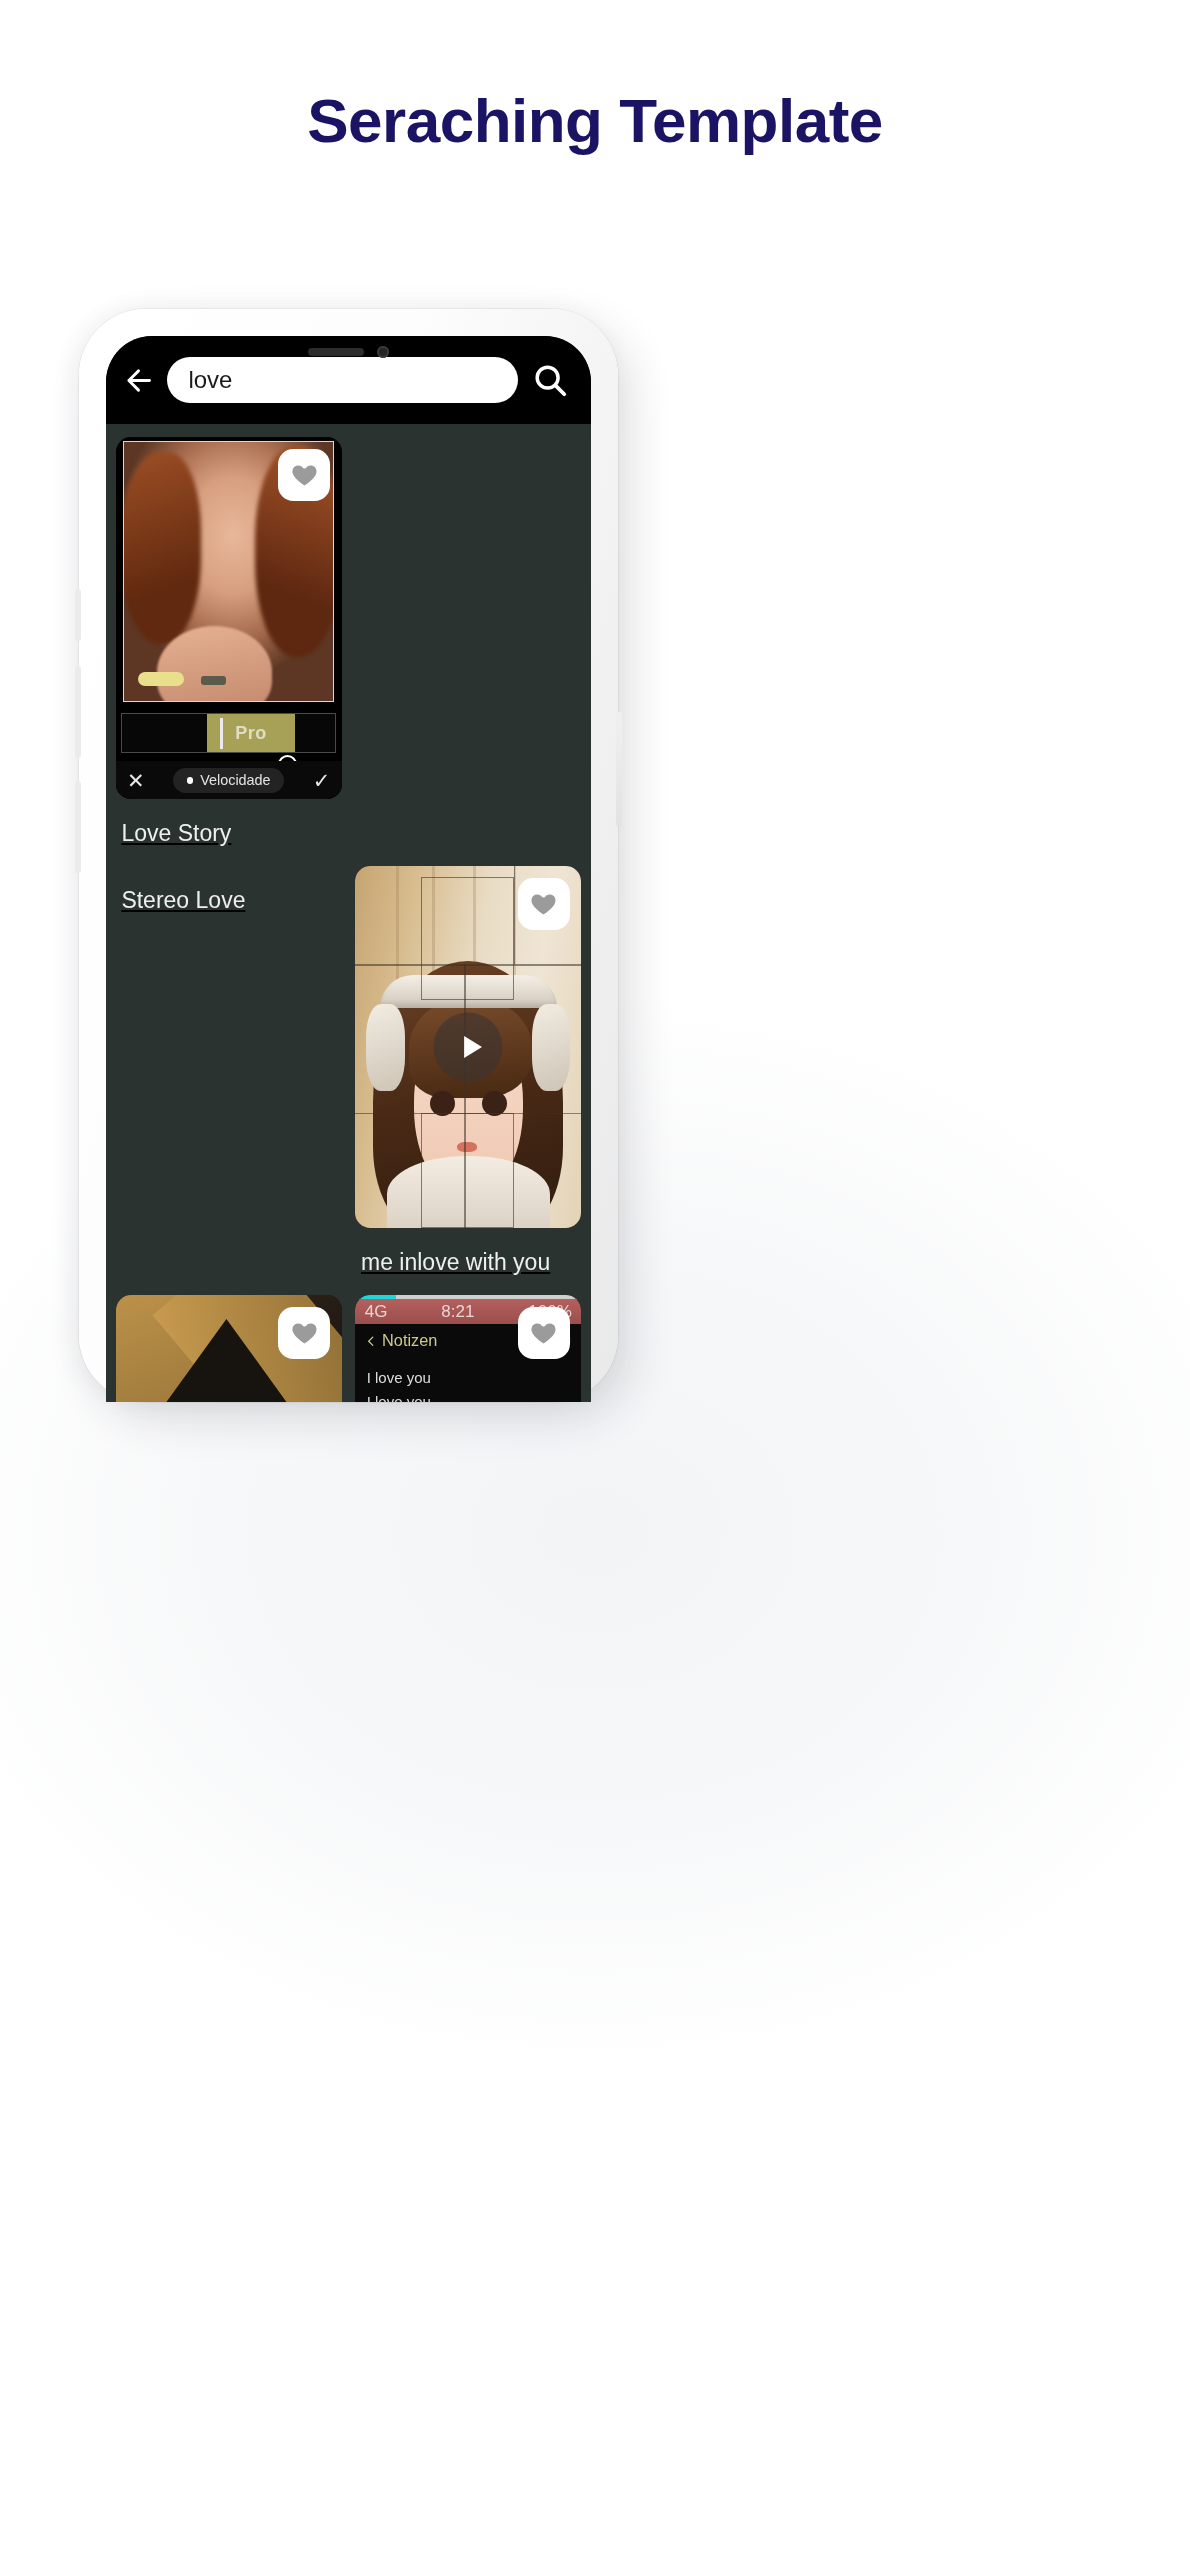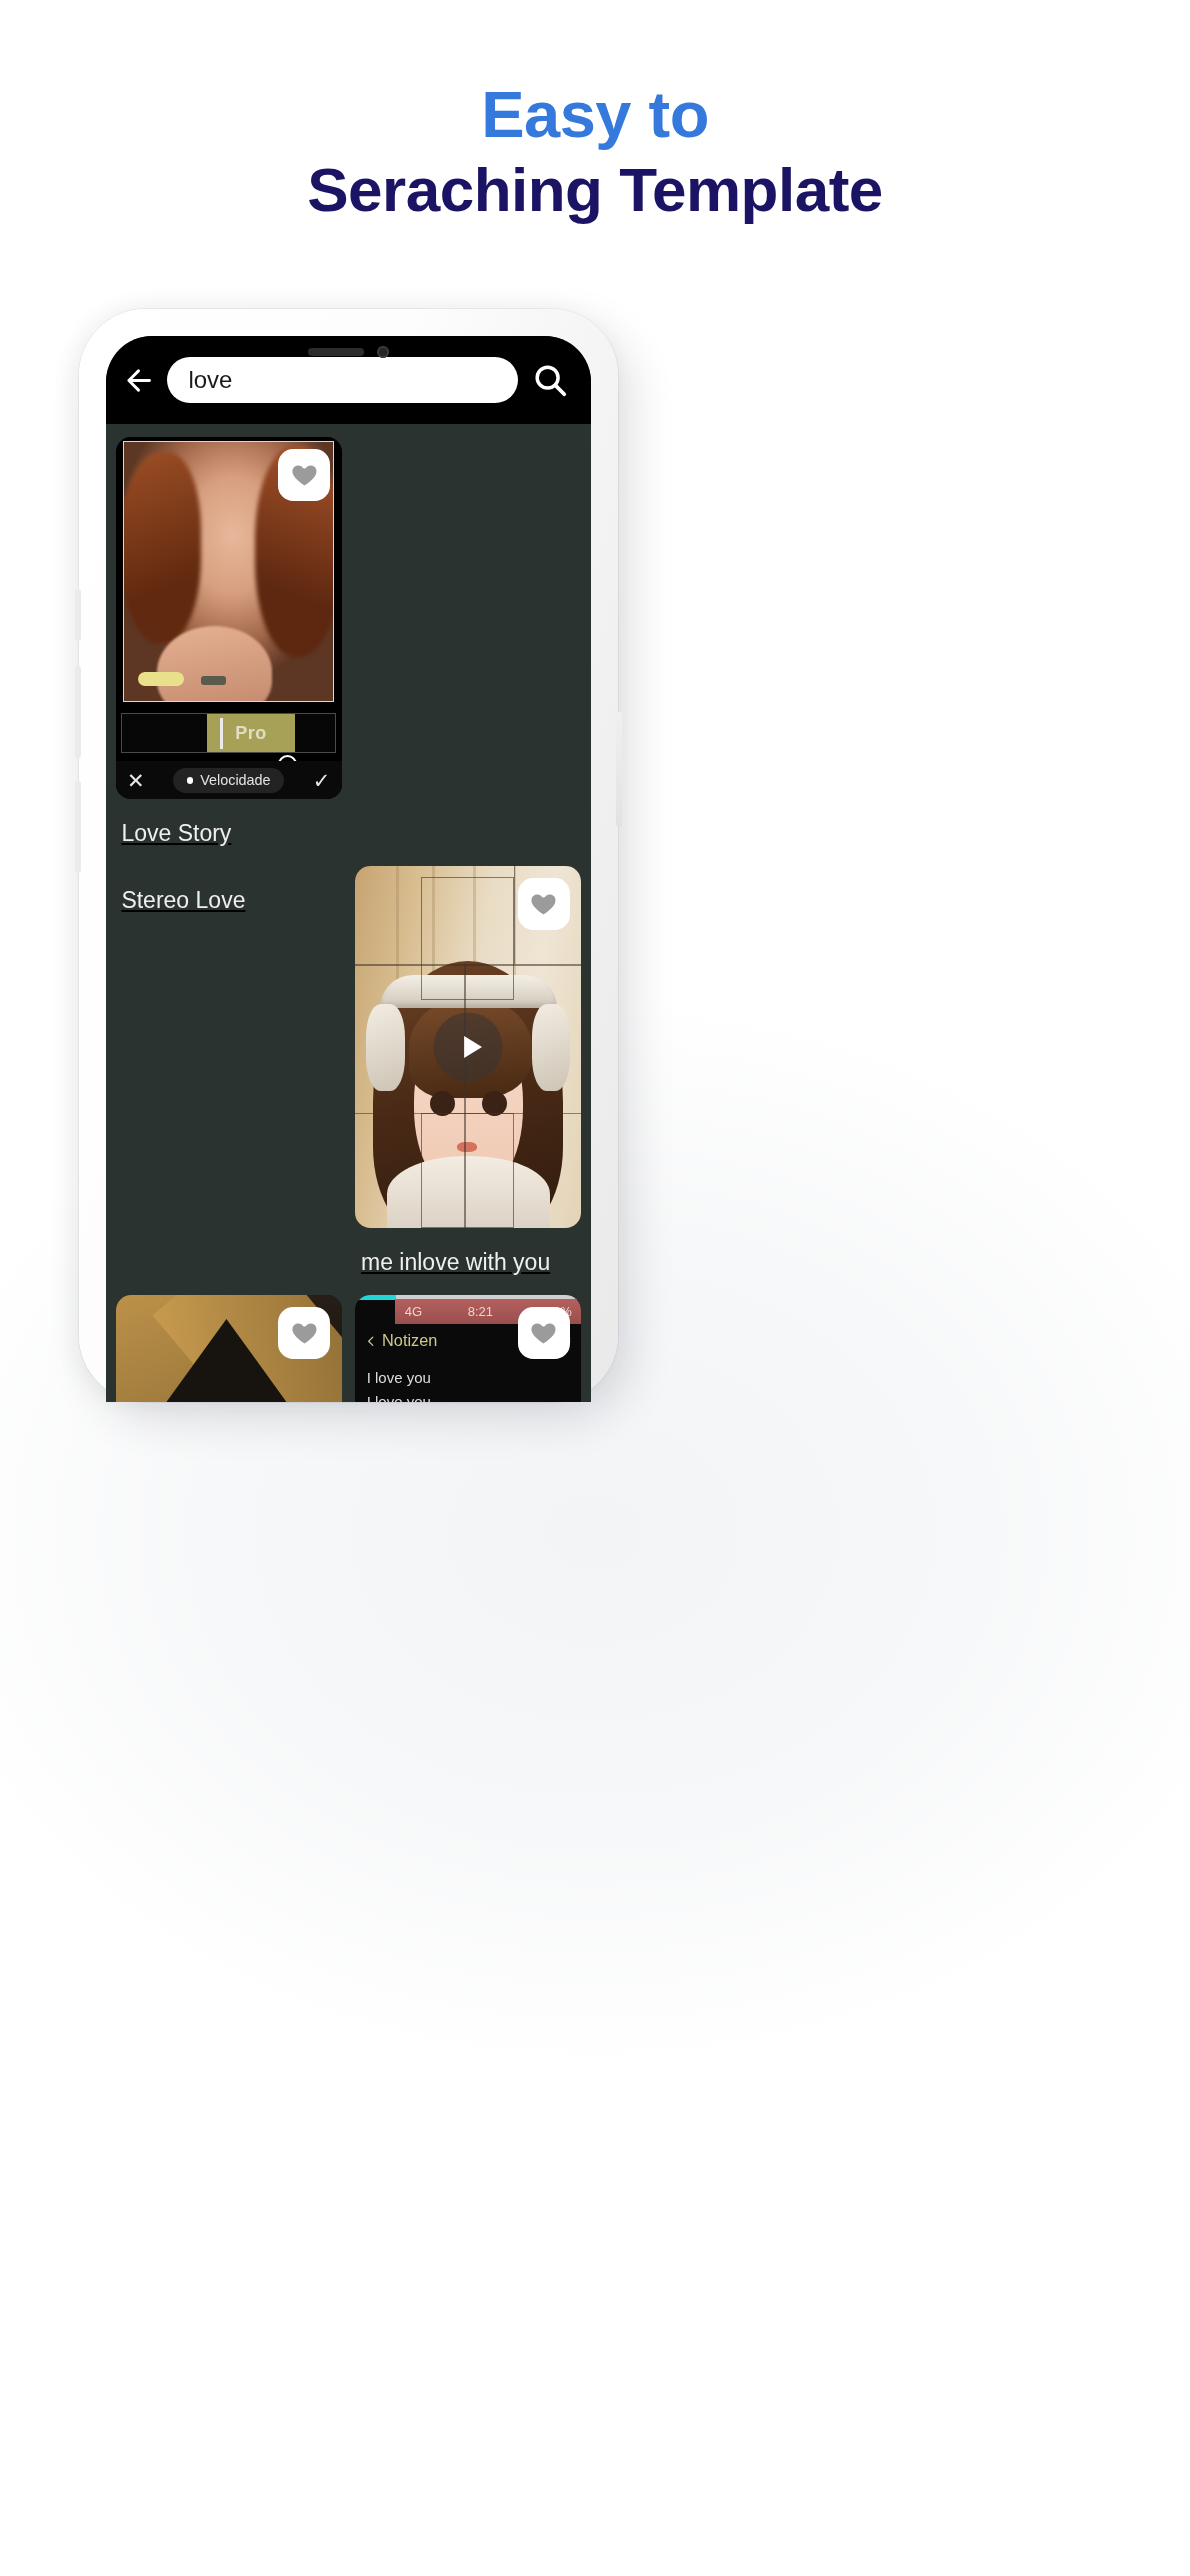--- a/index.html
+++ b/index.html
@@ -466,21 +466,21 @@
     clip-path:polygon(50% 0,100% 100%,0 100%);
   }
 
   
   .art-notes{ position:absolute; inset:0; background:#0a0a0a; overflow:hidden; }
   .art-notes .statusbar{
     position:absolute; left:0; right:0; top:3.8px; height:25px;
     background:linear-gradient(180deg,#b4605e,#9a4f4d);
     display:flex; align-items:center; justify-content:space-between;
     padding:0 9.6px;
-    color:#e8d6d5; font-size:13px;margin-left:40px;
+    color:#e8d6d5; font-size:17px;
   }
   .art-notes .topcap{
     position:absolute; left:0; right:0; top:0; height:4.8px;
     background:linear-gradient(90deg,#1fd7d7 0%,#1fd7d7 18%,#cfcfcf 18%,#cfcfcf 100%);
   }
   .art-notes .navrow{
     position:absolute; left:0; right:0; top:31px; height:29px;
     display:flex; align-items:center; justify-content:space-between;
     padding:0 9.6px;
     color:#cfc98f; font-size:16.3px;
@@ -492,21 +492,20 @@
   .art-notes .lines div{
     color:#ddd; font-size:15px; line-height:1.55; white-space:nowrap;
   }
 </style>
 </head>
 <body>
 
 <div class="page-bg"></div>
 
 <div class="headline">
-  <span class="l1">Easy to</span>
   <span class="l2">Seraching Template</span>
 </div>
 
 <div class="phone">
   <div class="btn-side btn-vol-a"></div>
   <div class="btn-side btn-vol-b"></div>
   <div class="btn-side btn-vol-c"></div>
   <div class="btn-side btn-pwr"></div>
 
   <div class="phone-inner">

